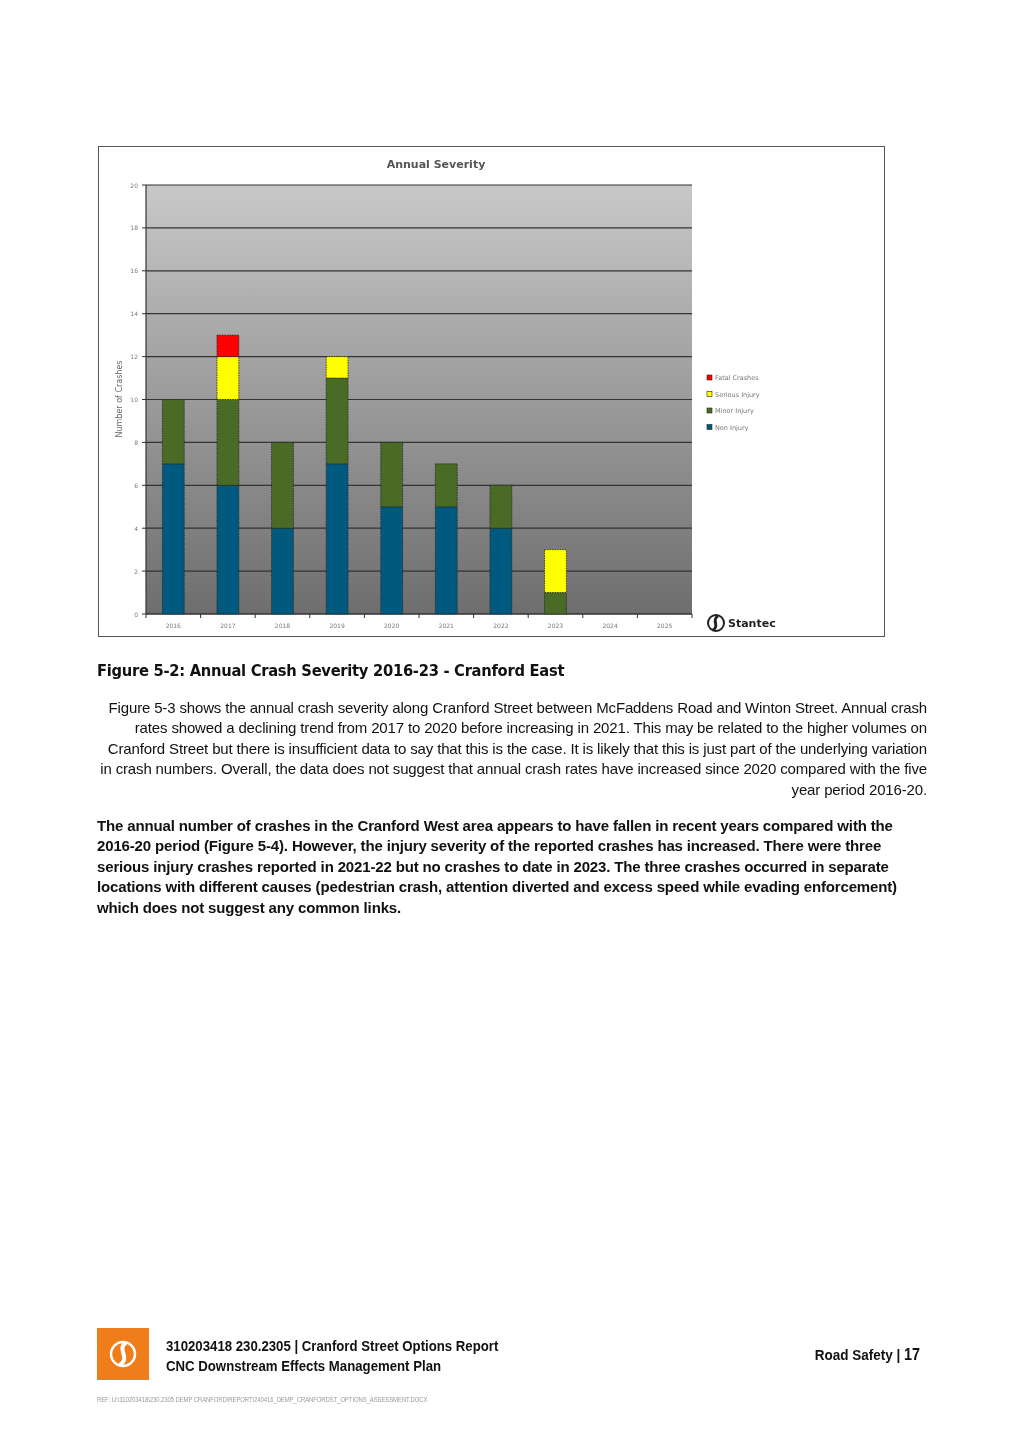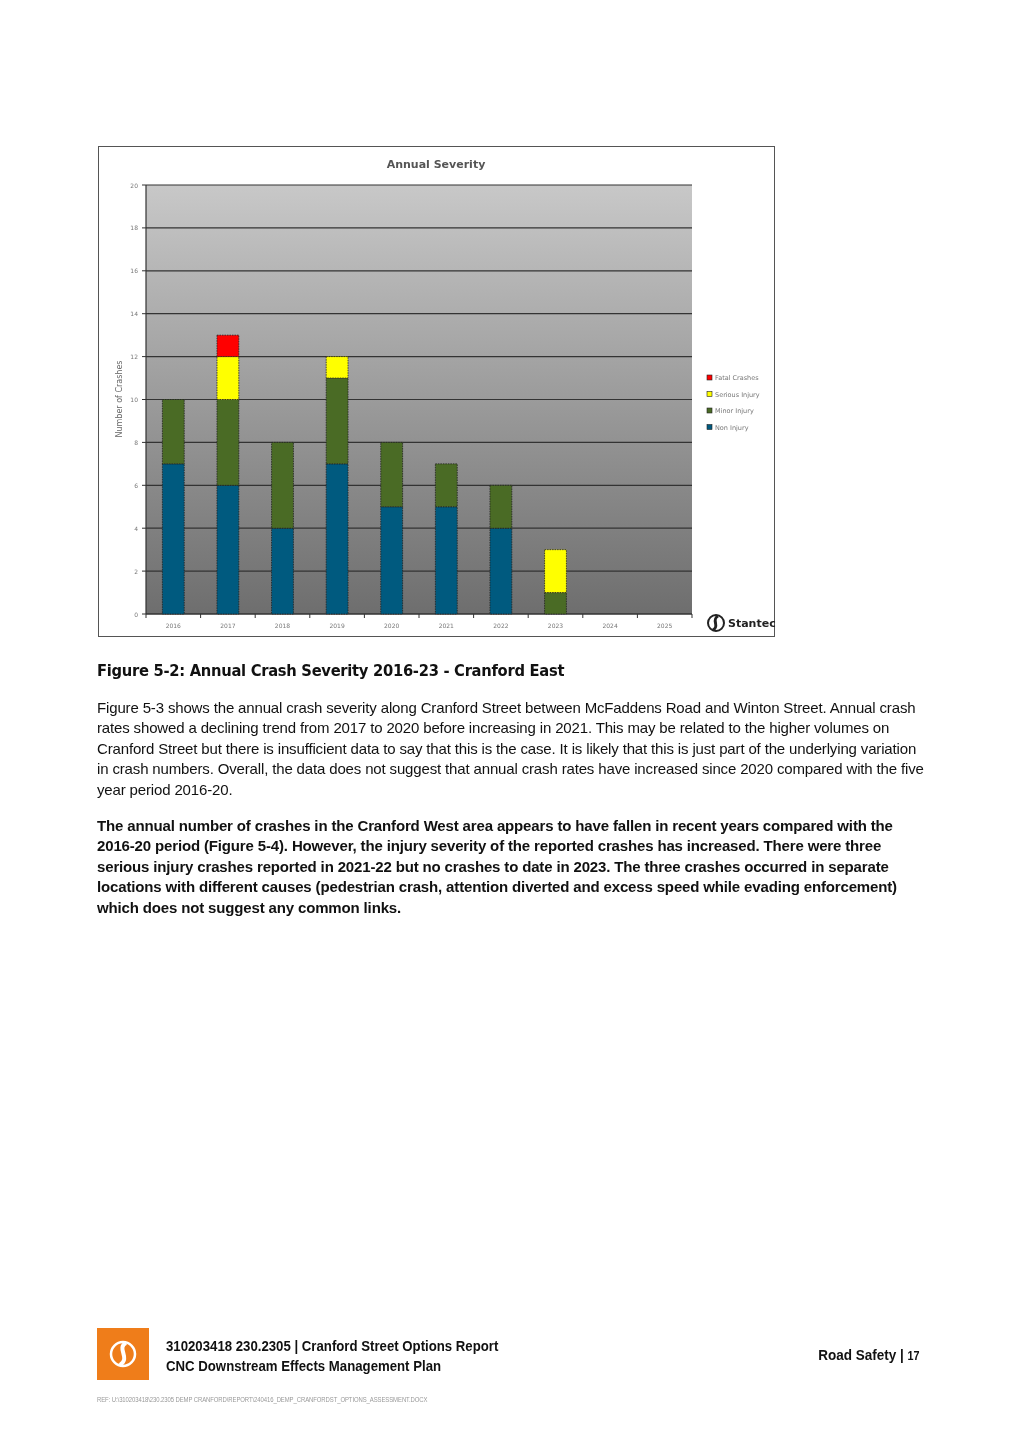--- a/index.html
+++ b/index.html
@@ -1,32 +1,32 @@
 <!DOCTYPE html>
 <html><head>
 <meta charset="utf-8">
 <style>
   html, body { margin: 0; padding: 0; background: #ffffff; }
   body { width: 1012px; height: 1433px; position: relative; overflow: hidden;
          font-family: "Liberation Sans", sans-serif; color: #111; }
-  .chart-frame { position: absolute; left: 98px; top: 146px; width: 677px; height: 491px;
+  .chart-frame { position: absolute; left: 98px; top: 146px; width: 787px; height: 491px;
                  border: 1.5px solid #555; box-sizing: border-box; background: #fff; }
   #chart-svg { position: absolute; left: 0; top: 0; }
   .caption { position: absolute; left: 97px; top: 662px; font-weight: bold; font-size: 15.5px;
              font-family: "DejaVu Sans", sans-serif; letter-spacing: -0.3px; transform: scaleX(0.95); transform-origin: left; }
   .para { position: absolute; left: 97px; width: 830px; font-size: 15px; line-height: 20.4px;
           font-family: "Liberation Sans", sans-serif; letter-spacing: -0.15px; }
-  #para1 { top: 698px; }
+  #para1 { top: 698px; text-align: right; }
   #para2 { top: 816px; font-weight: bold; }
   .footer-logo { position: absolute; left: 97px; top: 1328px; width: 52px; height: 52px; background: #ef7d1a; }
   .footer-title { position: absolute; left: 166px; top: 1336px; font-weight: bold; font-size: 15px; line-height: 20px;
                   transform: scaleX(0.88); transform-origin: left; }
   .footer-right { position: absolute; right: 92px; top: 1346px; font-weight: bold; font-size: 15px;
                   transform: scaleX(0.9); transform-origin: right; }
-  .footer-right .pg { font-size: 12px; }
+  .footer-right .pg { font-size: 16px; }
   .ref { position: absolute; left: 97px; top: 1396px; font-size: 7px; color: #999; letter-spacing: -0.1px;
          transform: scaleX(0.85); transform-origin: left; }
 </style>
 </head>
 <body>
 
 <div class="chart-frame">
   <svg id="chart-svg" width="677" height="491">
     <defs>
       <linearGradient id="plotGrad" x1="0" y1="0" x2="0" y2="1">

